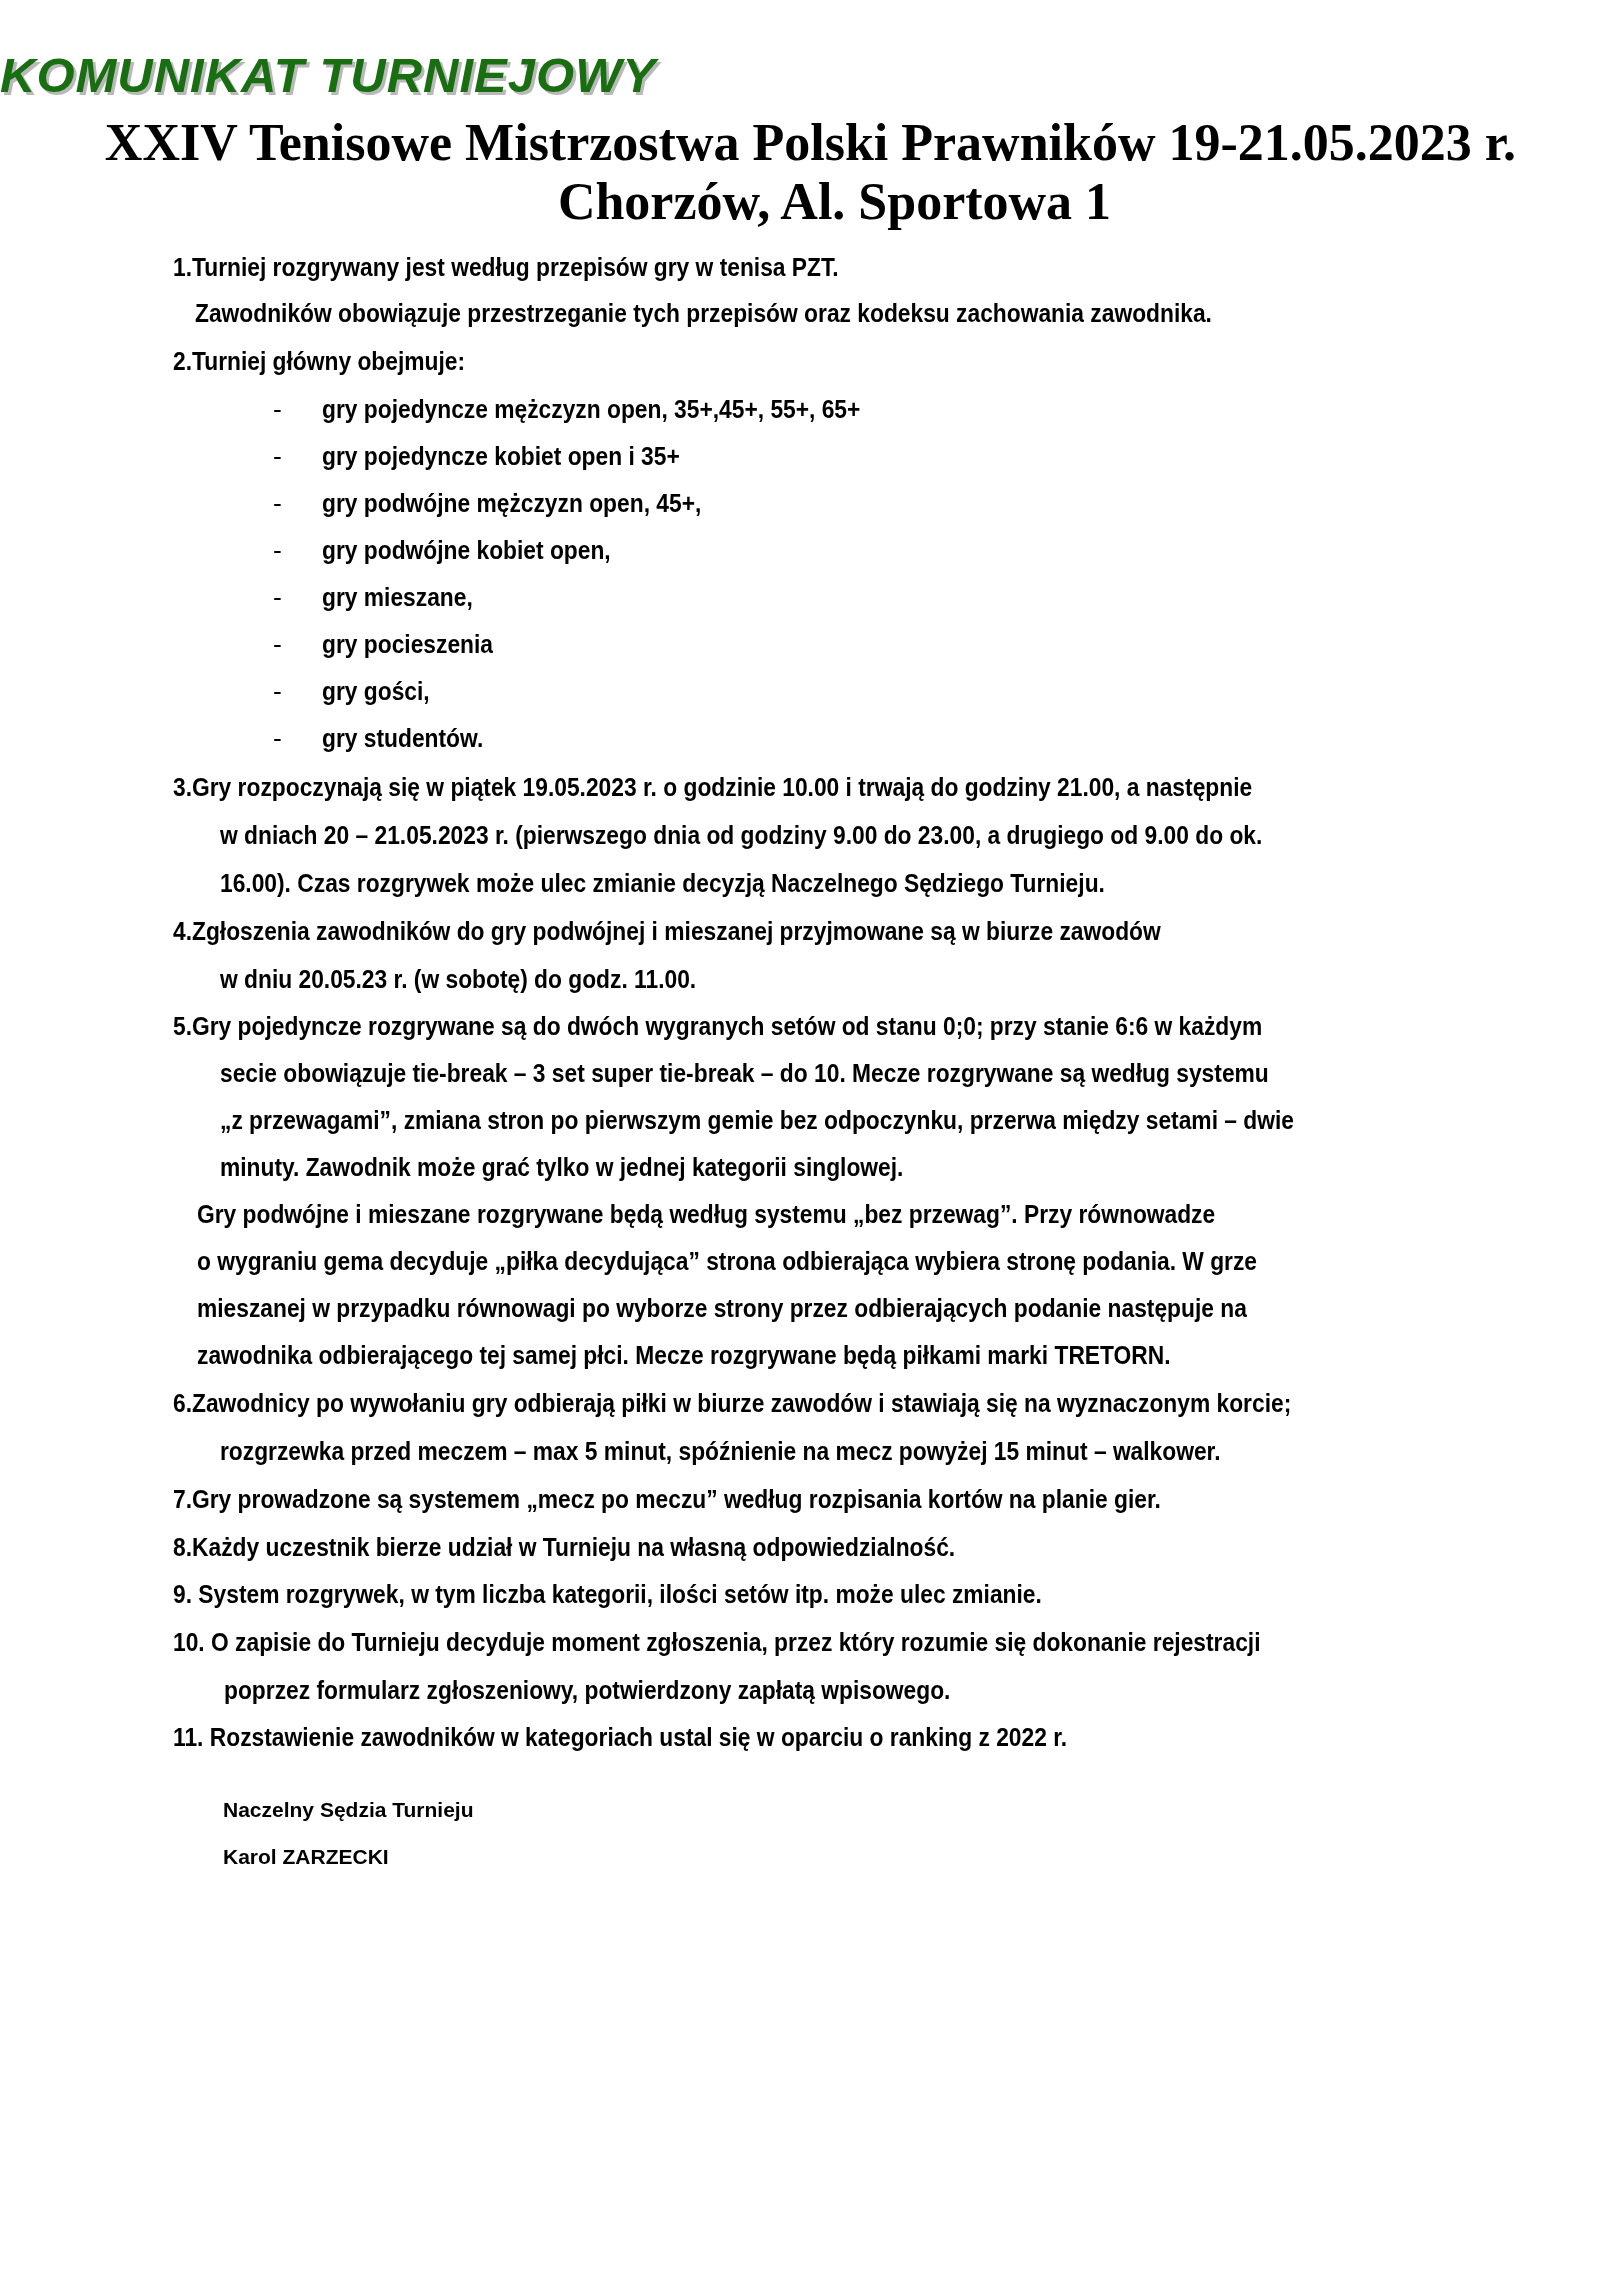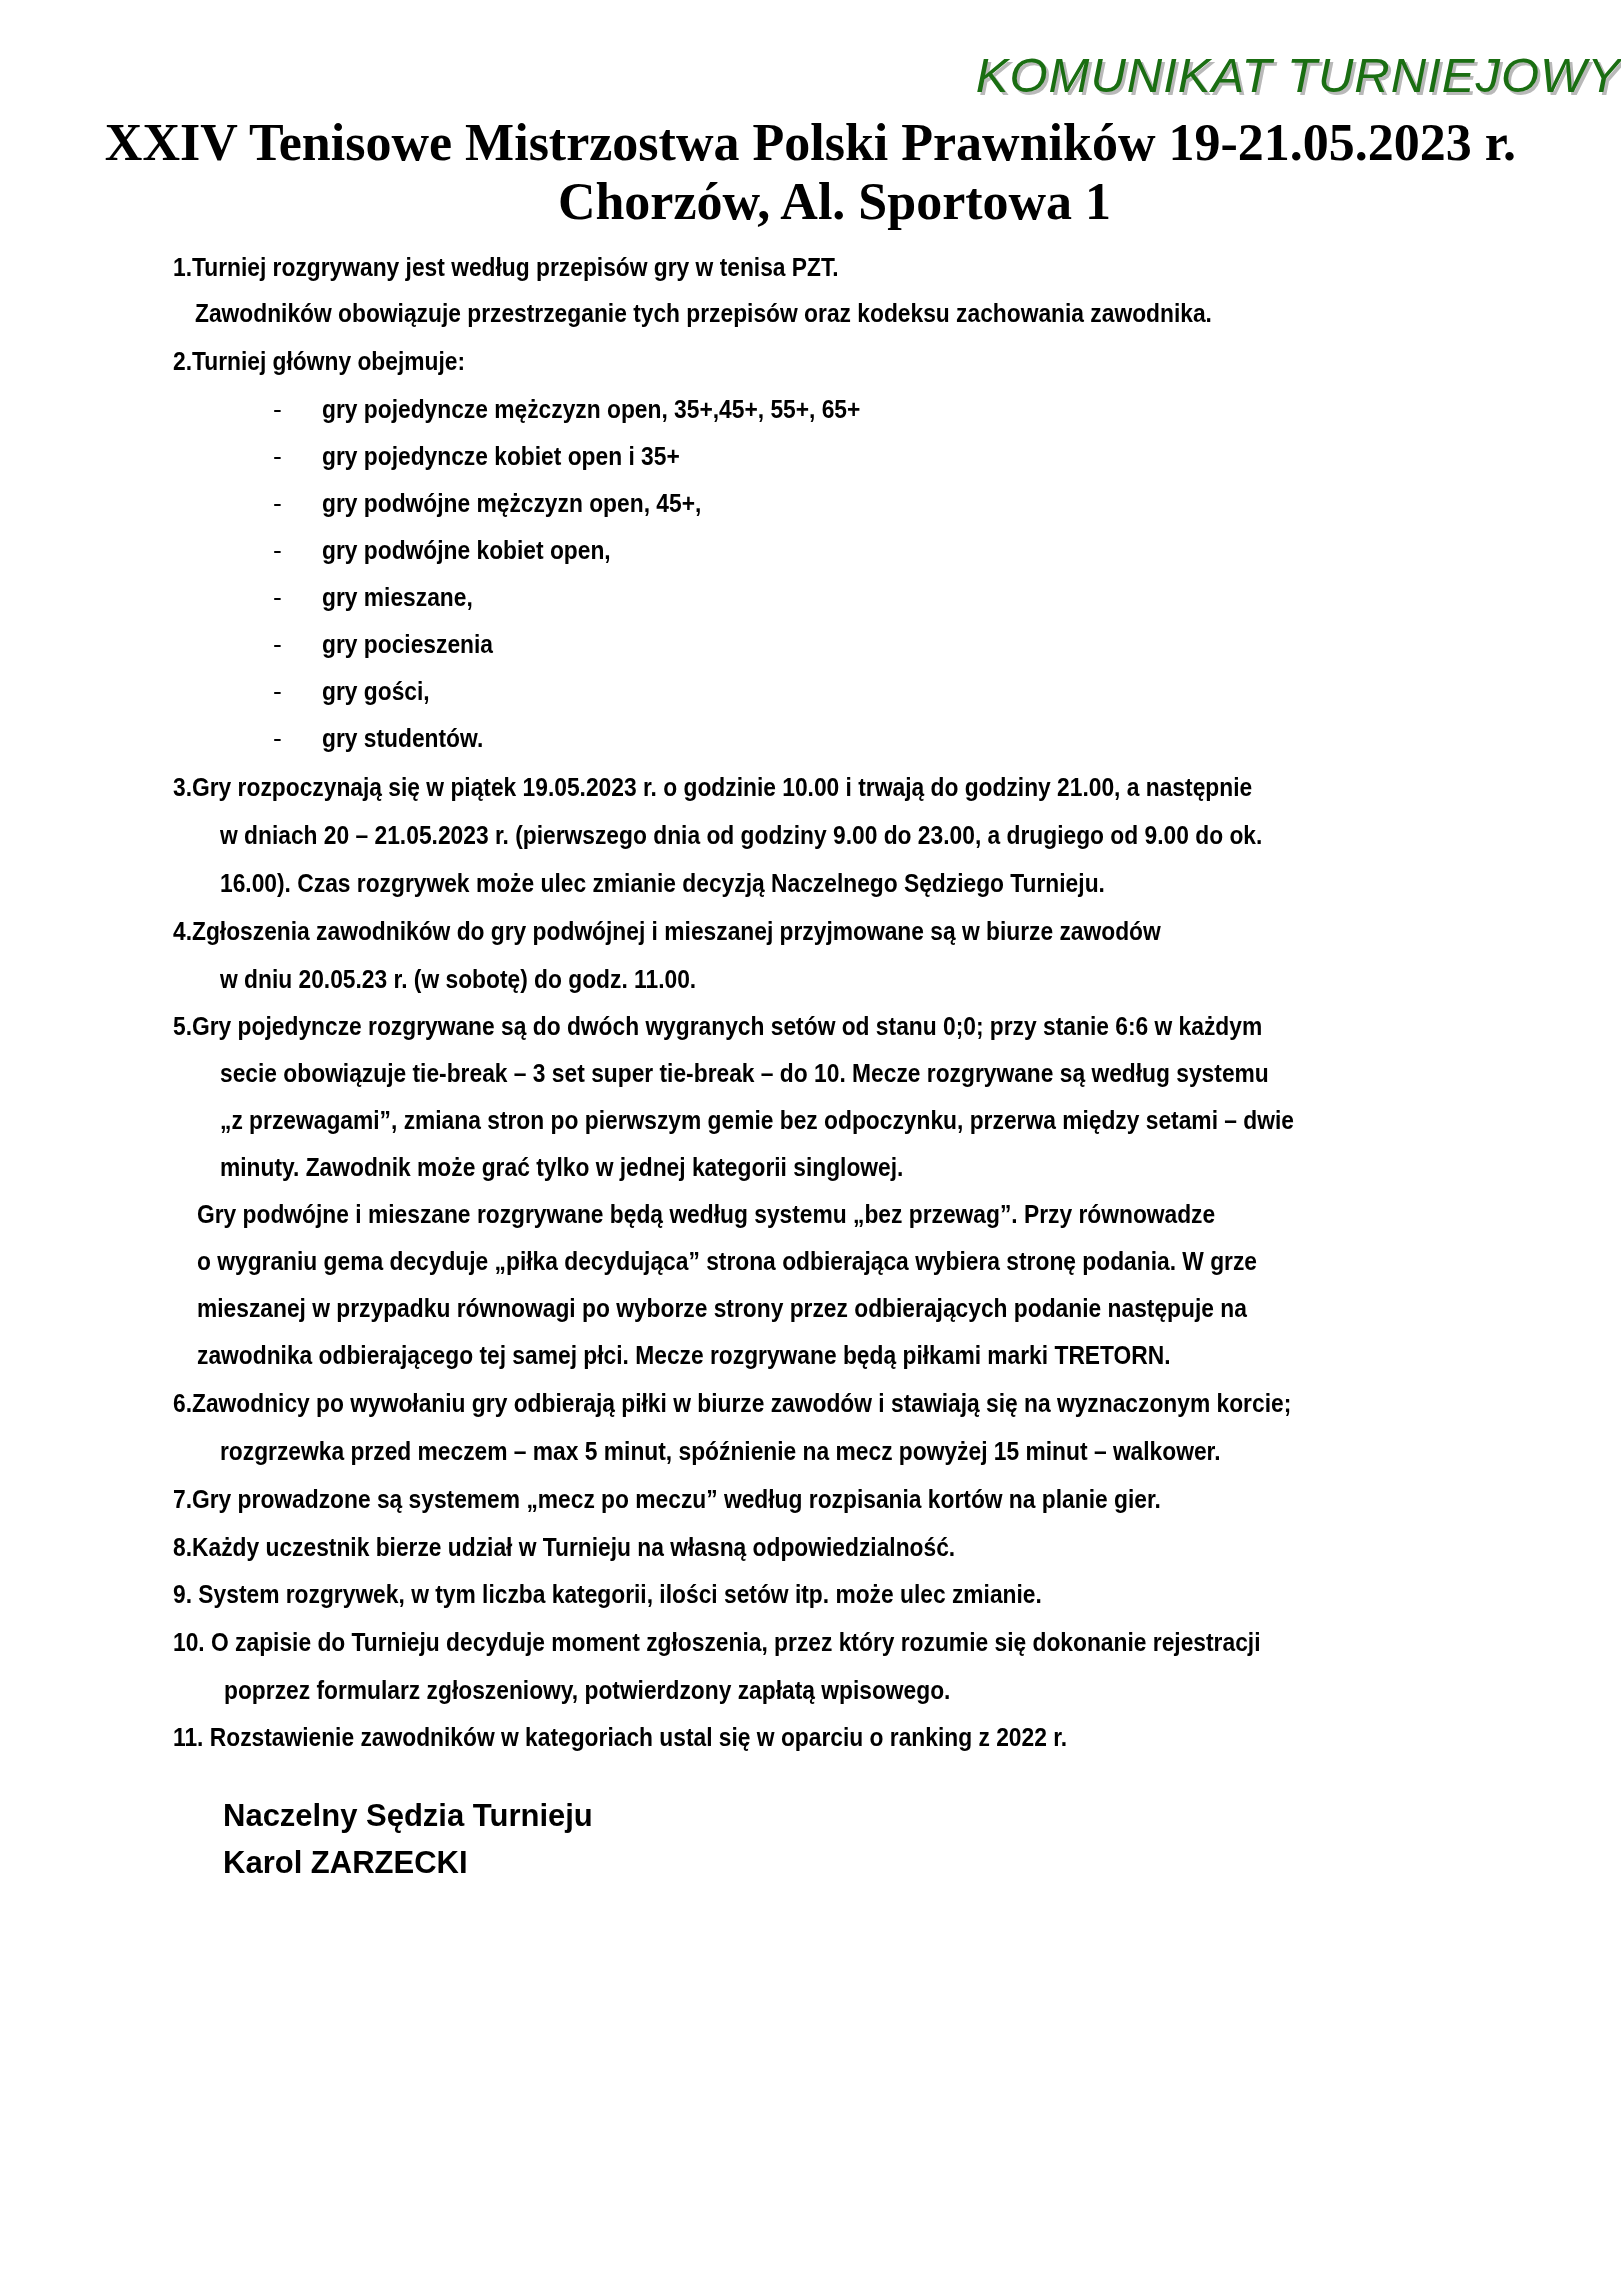--- a/index.html
+++ b/index.html
@@ -1,21 +1,21 @@
 <!DOCTYPE html>
 <html><head>
   <meta charset="utf-8">
   <style>
     html, body { margin: 0; padding: 0; background: #ffffff; }
     body { width: 1621px; height: 2293px; position: relative; overflow: hidden; color: #000; }
     .page { position: absolute; left: 0; top: 0; width: 1621px; height: 2293px; background: #fff; }
 
     .title {
-      position: absolute; left: 0; top: 47px; width: 1621px; text-align: right;
-      font-family: "Liberation Sans", sans-serif; font-weight: normal; font-style: italic;
+      position: absolute; left: 0; top: 47px; width: 1621px; text-align: left;
+      font-family: "Liberation Sans", sans-serif; font-weight: bold; font-style: italic;
       font-size: 49px; letter-spacing: 1px; color: #1a6e12;
       text-shadow: 2.9px 2.9px 0 #b9b9b9;
     }
     .subtitle {
       position: absolute; left: 0; width: 1621px; text-align: center;
       font-family: "Liberation Serif", serif; font-weight: bold; font-size: 52px; color: #000;
     }
     .subtitle.l1 { top: 113px; }
     .subtitle.l2 { top: 172px; padding-left: 24px; }
 
@@ -25,21 +25,21 @@
     }
     .line {
       position: absolute; white-space: nowrap; height: 33px; line-height: 33px;
       transform-origin: 0 50%;
     }
     .narrow { transform: scaleX(0.86); }
     .dash { position: absolute; font-weight: normal; }
 
     .sig {
       position: absolute; left: 223px; font-family: "Liberation Sans", sans-serif;
-      font-weight: bold; font-size: 31px;
+      font-weight: bold; font-size: 21px;
     }
   </style>
 </head>
 <body>
 
 <div class="page">
 
   <div class="title">KOMUNIKAT TURNIEJOWY</div>
   <div class="subtitle l1">XXIV Tenisowe Mistrzostwa Polski Prawników 19-21.05.2023 r.</div>
   <div class="subtitle l2">Chorzów, Al. Sportowa 1</div>

